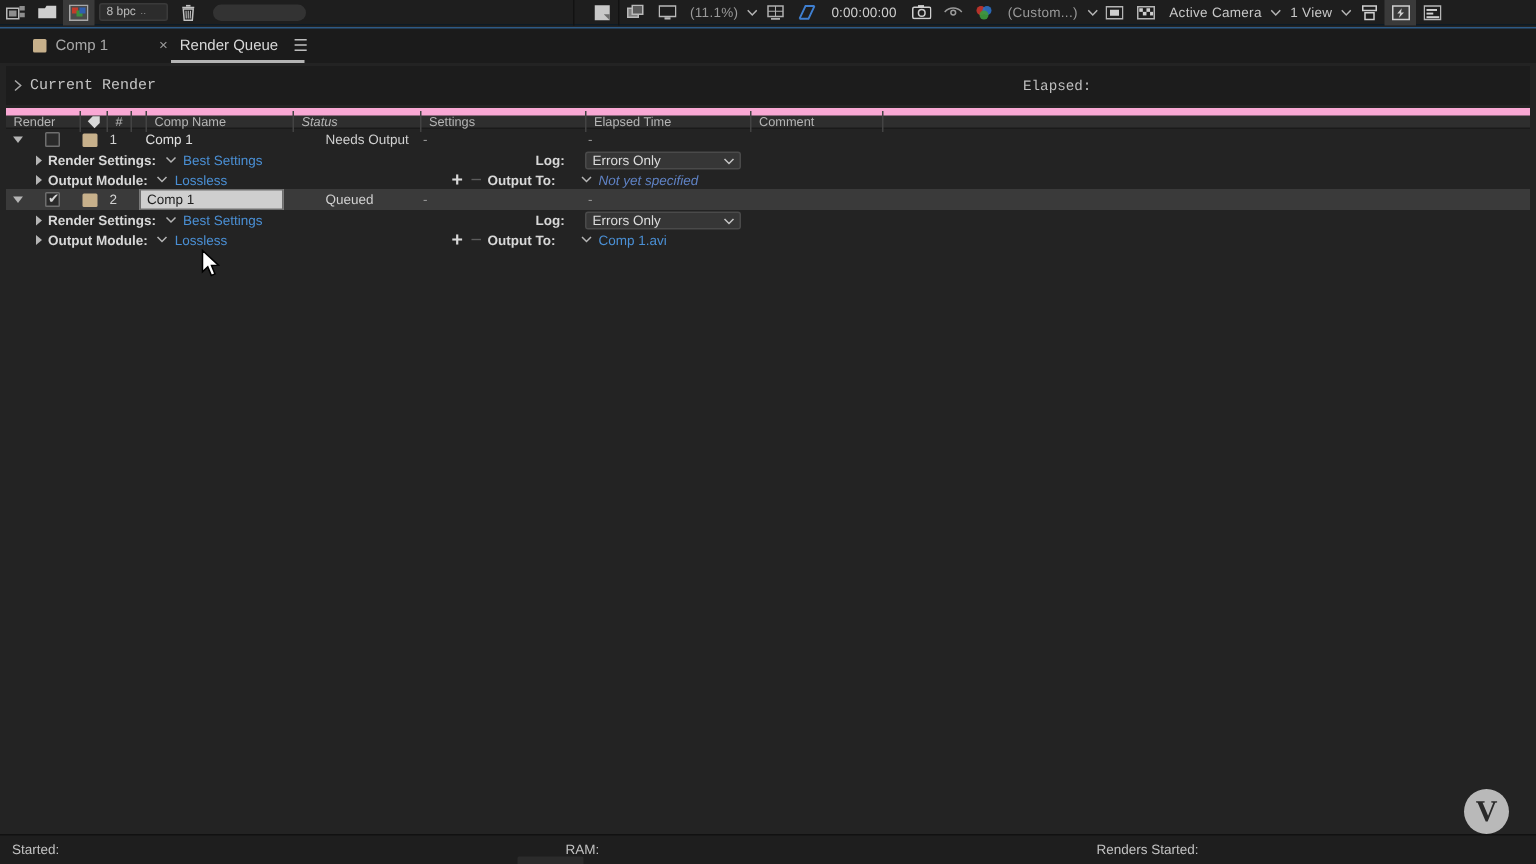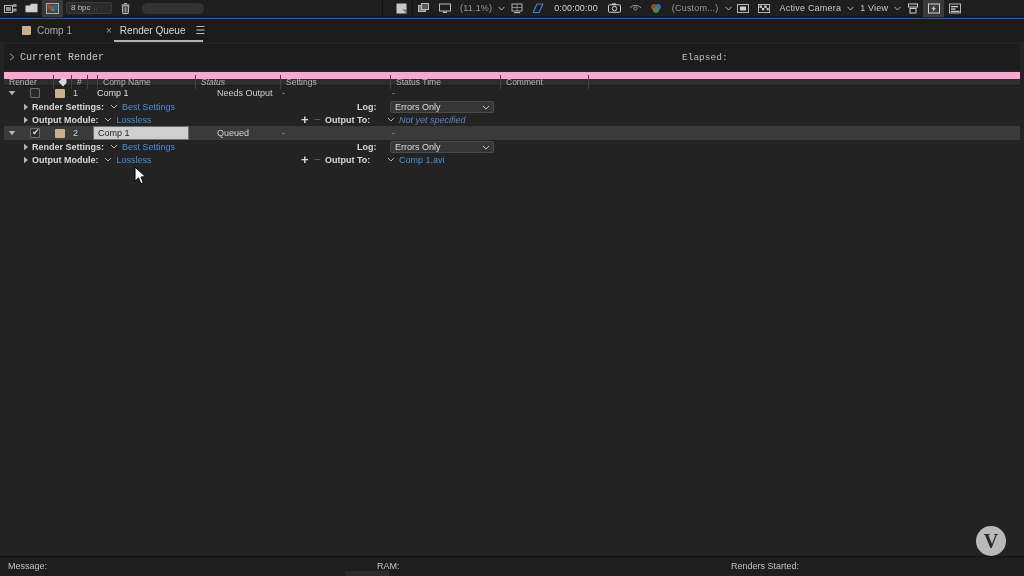--- a/index.html
+++ b/index.html
@@ -77,21 +77,21 @@
   }
   .cr-twirl { width: 16px; display:flex; justify-content:center; align-items:center; }
   .cr-label { color: #c4c4c4; font-size: 10px; }
   .cr-elapsed { position:absolute; left: 648px; color:#bfbfbf; font-size: 9.5px; padding-left: 30px; }
 
   
   .queue { position: absolute; top: 72px; left: 4px; width: 1016px; bottom: 24px; background: #232323; }
 
   .colhead {
     height: 14px; background: #2e2e2e; display:flex; align-items:center;
-    border-top:7px solid #f9a8d4; border-bottom:1px solid #1a1a1a;
+    border-top:5px solid #f9a8d4; border-bottom:1px solid #1a1a1a;
     position: relative;
   }
   .ch {
     font-size: 8.5px; color: #b5b5b5; height: 14px; line-height: 14px;
     padding-left: 5px; border-right: 1px solid #434343; white-space:nowrap; overflow:hidden;
   }
 
   .row { position: relative; height: 13px; display:flex; align-items:center; font-size: 9px; }
   .row.item { height: 14px; }
   .row.selected { background: #3a3a3a; }
@@ -366,21 +366,21 @@
       <div class="ch" style="width:18px;display:flex;align-items:center;justify-content:center;padding-left:0;">
         <svg width="9" height="9" viewBox="0 0 9 9">
             <path d="M0.5 3.8 L3.8 0.5 L8.5 0.5 L8.5 5 L5 8.5 Z" fill="#d8d8d8"></path>
           </svg>
       </div>
       <div class="ch" style="width:16px;">#</div>
       <div class="ch" style="width:10px;"></div>
       <div class="ch" style="width:98px;">Comp Name</div>
       <div class="ch" style="width:85px;font-style:italic;">Status</div>
       <div class="ch" style="width:110px;">Settings</div>
-      <div class="ch" style="width:110px;">Status Time</div>
+      <div class="ch" style="width:110px;">Elapsed Time</div>
       <div class="ch" style="width:88px;">Comment</div>
       <div class="ch" style="flex:1;border-right:none;"></div>
     </div>
 
     <div class="row item">
       <span class="twirl">
         <svg width="8" height="6" viewBox="0 0 8 6">
             <path d="M0.7 1 L7.3 1 L4 5.3 Z" fill="#b5b5b5"></path>
           </svg>
       </span>
@@ -508,21 +508,21 @@
       <span class="out-val link">Comp 1.avi</span>
     </div>
 
   </div>
 
   <div class="watermark">
     <span>V</span>
   </div>
 
   <div class="bottombar">
-    <span class="bb-item" style="left:8px;">Message:</span>
+    <span class="bb-item" style="left:8px;">Started:</span>
     <span class="bb-trough" style="left:345px; top:14px; width:44px;"></span>
     <span class="bb-item" style="left:377px;">RAM:</span>
     <span class="bb-item" style="left:731px;">Renders Started:</span>
   </div>
 
   <svg class="cursor" width="13" height="19" viewBox="0 0 13 19">
     <path d="M1 1 L1 15.2 L4.5 11.9 L6.9 17.6 L9.3 16.6 L7 11 L11.6 10.8 Z" fill="#ffffff" stroke="#000000" stroke-width="1"></path>
   </svg>
 
 </div>

